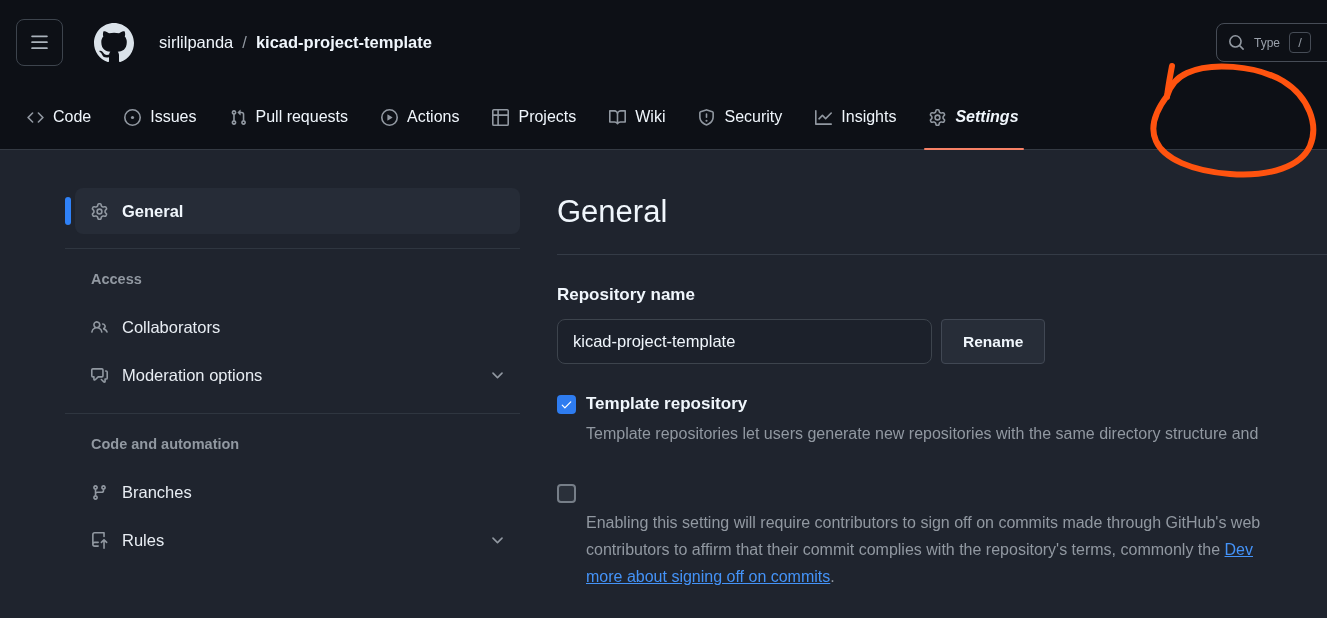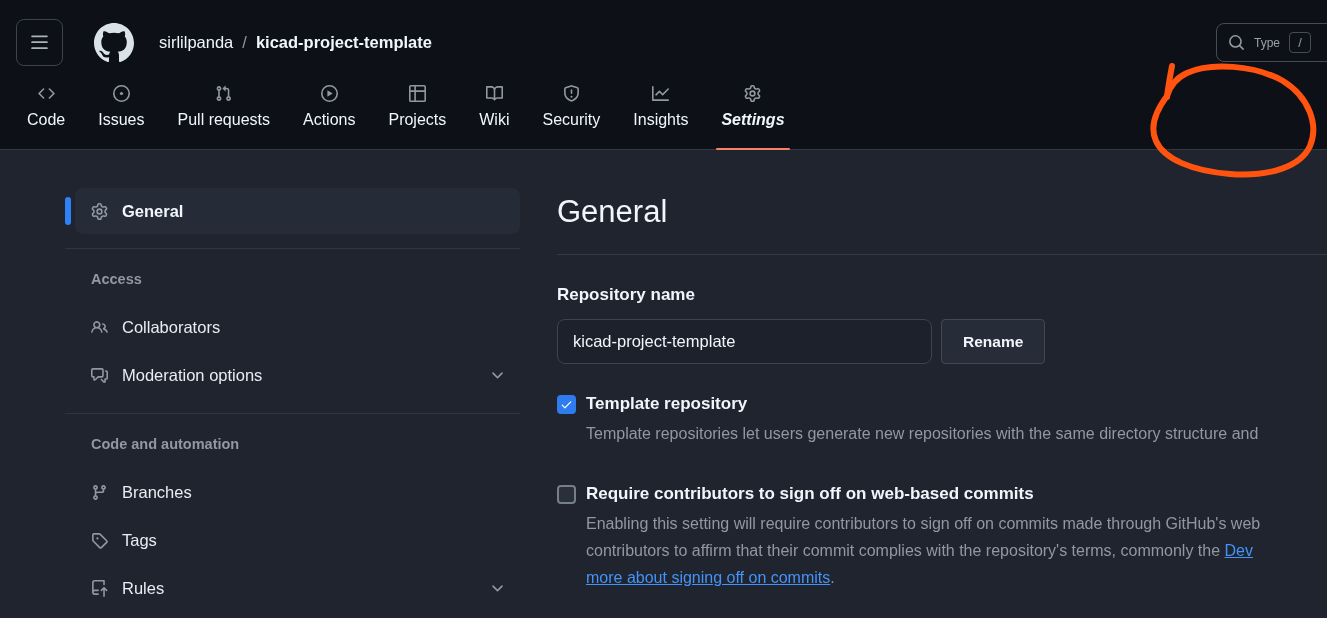--- a/index.html
+++ b/index.html
@@ -90,21 +90,20 @@
   }
   .tab {
     display: flex;
     align-items: center;
     gap: 9px;
     padding: 0 9px;
     position: relative;
     cursor: pointer;
     font-size: 16px;
     color: #f0f6fc;
-    flex-direction: column;
   }
   .tab .ticon { color: #9198a1; display: flex; }
   .tab.active .tlabel { font-weight: 700; font-style: italic; }
   .tab.active::after {
     content: "";
     position: absolute;
     left: 4px; right: 4px; bottom: -1px;
     height: 2px;
     border-radius: 2px;
     background: #f78166;
@@ -422,28 +421,20 @@
 
     <div class="side-item">
       <span class="side-icon">
           <svg width="17" height="17" viewBox="0 0 16 16" fill="currentColor">
             <path d="M9.5 3.25a2.25 2.25 0 1 1 3 2.122V6A2.5 2.5 0 0 1 10 8.5H6a1 1 0 0 0-1 1v1.128a2.251 2.251 0 1 1-1.5 0V5.372a2.25 2.25 0 1 1 1.5 0v1.836A2.493 2.493 0 0 1 6 7h4a1 1 0 0 0 1-1v-.628A2.25 2.25 0 0 1 9.5 3.25Zm-6 0a.75.75 0 1 0 1.5 0 .75.75 0 0 0-1.5 0Zm8.25-.75a.75.75 0 1 0 0 1.5.75.75 0 0 0 0-1.5ZM4.25 12a.75.75 0 1 0 0 1.5.75.75 0 0 0 0-1.5Z"></path>
           </svg>
         </span>
       <span>Branches</span>
     </div>
 
-    <div class="side-item">
-      <span class="side-icon">
-          <svg width="17" height="17" viewBox="0 0 16 16" fill="currentColor">
-            <path d="M1 7.775V2.75C1 1.784 1.784 1 2.75 1h5.025c.464 0 .91.184 1.238.513l6.25 6.25a1.75 1.75 0 0 1 0 2.474l-5.026 5.026a1.75 1.75 0 0 1-2.474 0l-6.25-6.25A1.752 1.752 0 0 1 1 7.775Zm1.5 0c0 .066.026.13.073.177l6.25 6.25a.25.25 0 0 0 .354 0l5.025-5.025a.25.25 0 0 0 0-.354l-6.25-6.25a.25.25 0 0 0-.177-.073H2.75a.25.25 0 0 0-.25.25ZM6 5a1 1 0 1 1 0 2 1 1 0 0 1 0-2Z"></path>
-          </svg>
-        </span>
-      <span>Tags</span>
-    </div>
 
     <div class="side-item">
       <span class="side-icon">
           <svg width="17" height="17" viewBox="0 0 16 16" fill="currentColor">
             <path d="M1 2.5A2.5 2.5 0 0 1 3.5 0h8.75a.75.75 0 0 1 .75.75v3.5a.75.75 0 0 1-1.5 0V1.5h-8a1 1 0 0 0-1 1v6.708A2.493 2.493 0 0 1 3.5 9h3.25a.75.75 0 0 1 0 1.5H3.5a1 1 0 0 0 0 2h3.25a.75.75 0 0 1 0 1.5H3.5A2.5 2.5 0 0 1 1 11.5Zm13.23 7.79h-.001l-1.224-1.224v6.184a.75.75 0 0 1-1.5 0V9.066L10.28 10.29a.75.75 0 0 1-1.06-1.061l2.505-2.504a.75.75 0 0 1 1.06 0L15.29 9.23a.751.751 0 0 1-.018 1.042.751.751 0 0 1-1.042.018Z"></path>
           </svg>
         </span>
       <span>Rules</span>
       <span class="side-chevron">
           <svg width="17" height="17" viewBox="0 0 16 16" fill="currentColor">
@@ -470,21 +461,20 @@
               <path d="M13.78 4.22a.75.75 0 0 1 0 1.06l-7.25 7.25a.75.75 0 0 1-1.06 0L2.22 9.28a.751.751 0 0 1 .018-1.042.751.751 0 0 1 1.042-.018L6 10.94l6.72-6.72a.75.75 0 0 1 1.06 0Z"></path>
             </svg>
         </span>
       </span>
       <label class="check-label">Template repository</label>
     </div>
     <div class="desc">Template repositories let users generate new repositories with the same directory structure and</div>
 
     <div class="check-row second">
       <span class="checkbox unchecked"></span>
-      <label class="check-label">Require contributors to sign off on web-based commits</label>
     </div>
     <div class="desc">
       <div>Enabling this setting will require contributors to sign off on commits made through GitHub's web</div>
       <div><span>contributors to affirm that their commit complies with the repository's terms, commonly the </span><span class="desc-link">Dev</span></div>
       <div><span class="desc-link">more about signing off on commits</span><span>.</span></div>
     </div>
   </main>
 
   <svg class="annotation-overlay" width="1327" height="618" viewBox="0 0 1327 618">
     <path d="M 1172,66 C 1170,77 1168,87 1167,97" fill="none" stroke="#ff530f" stroke-width="6" stroke-linecap="round"></path>

